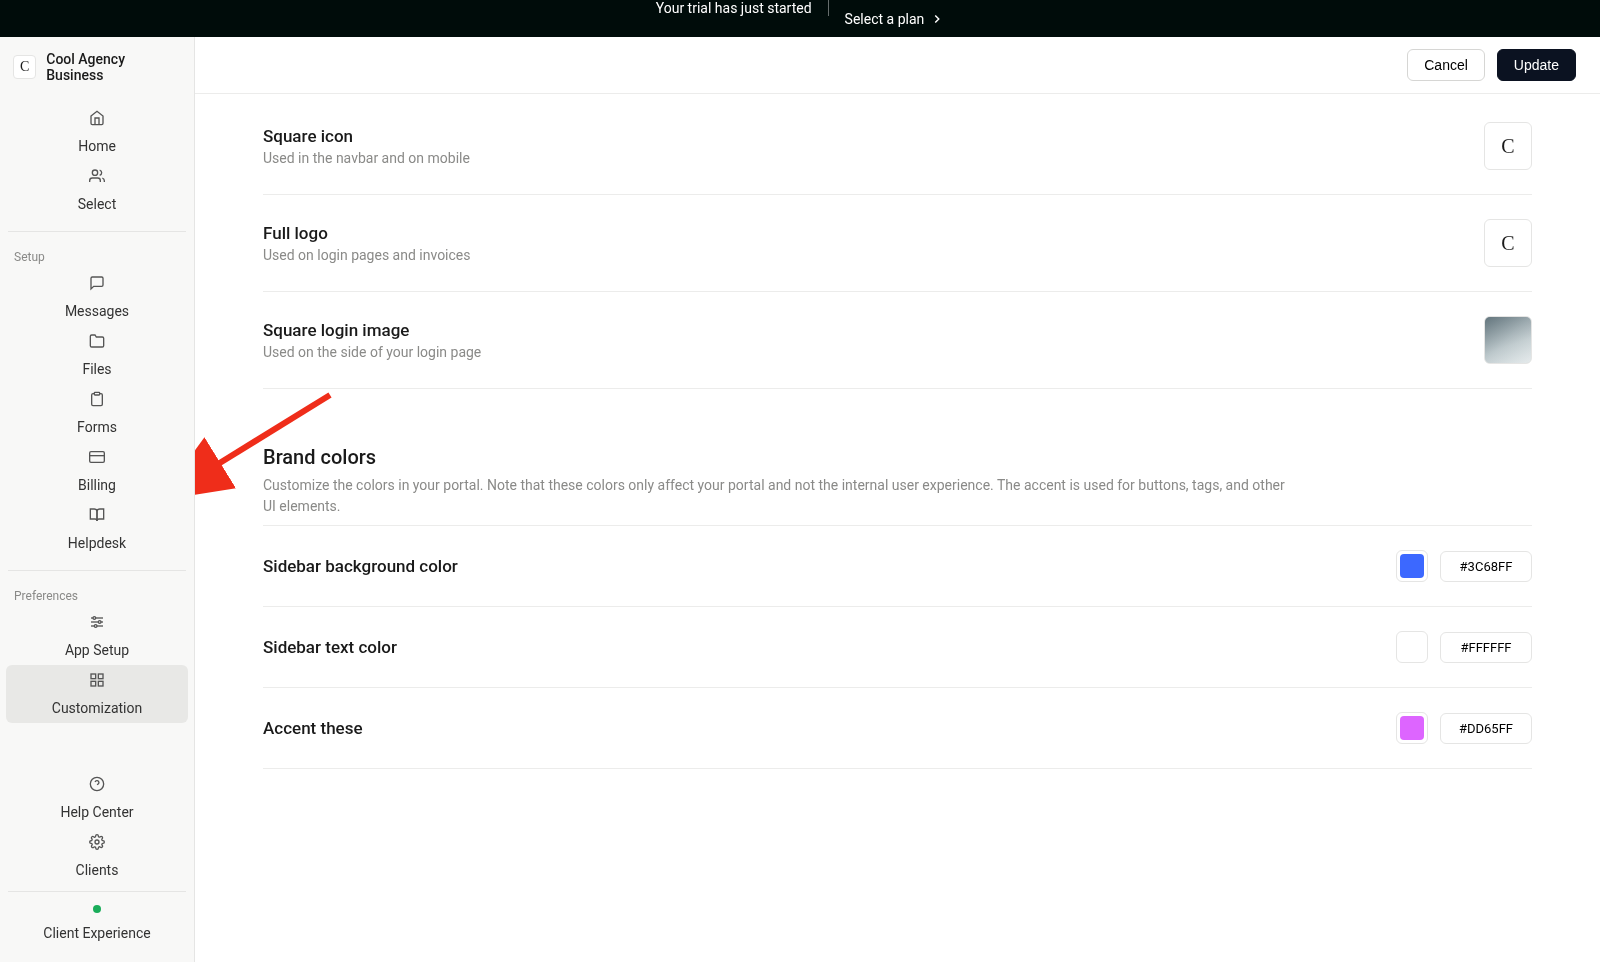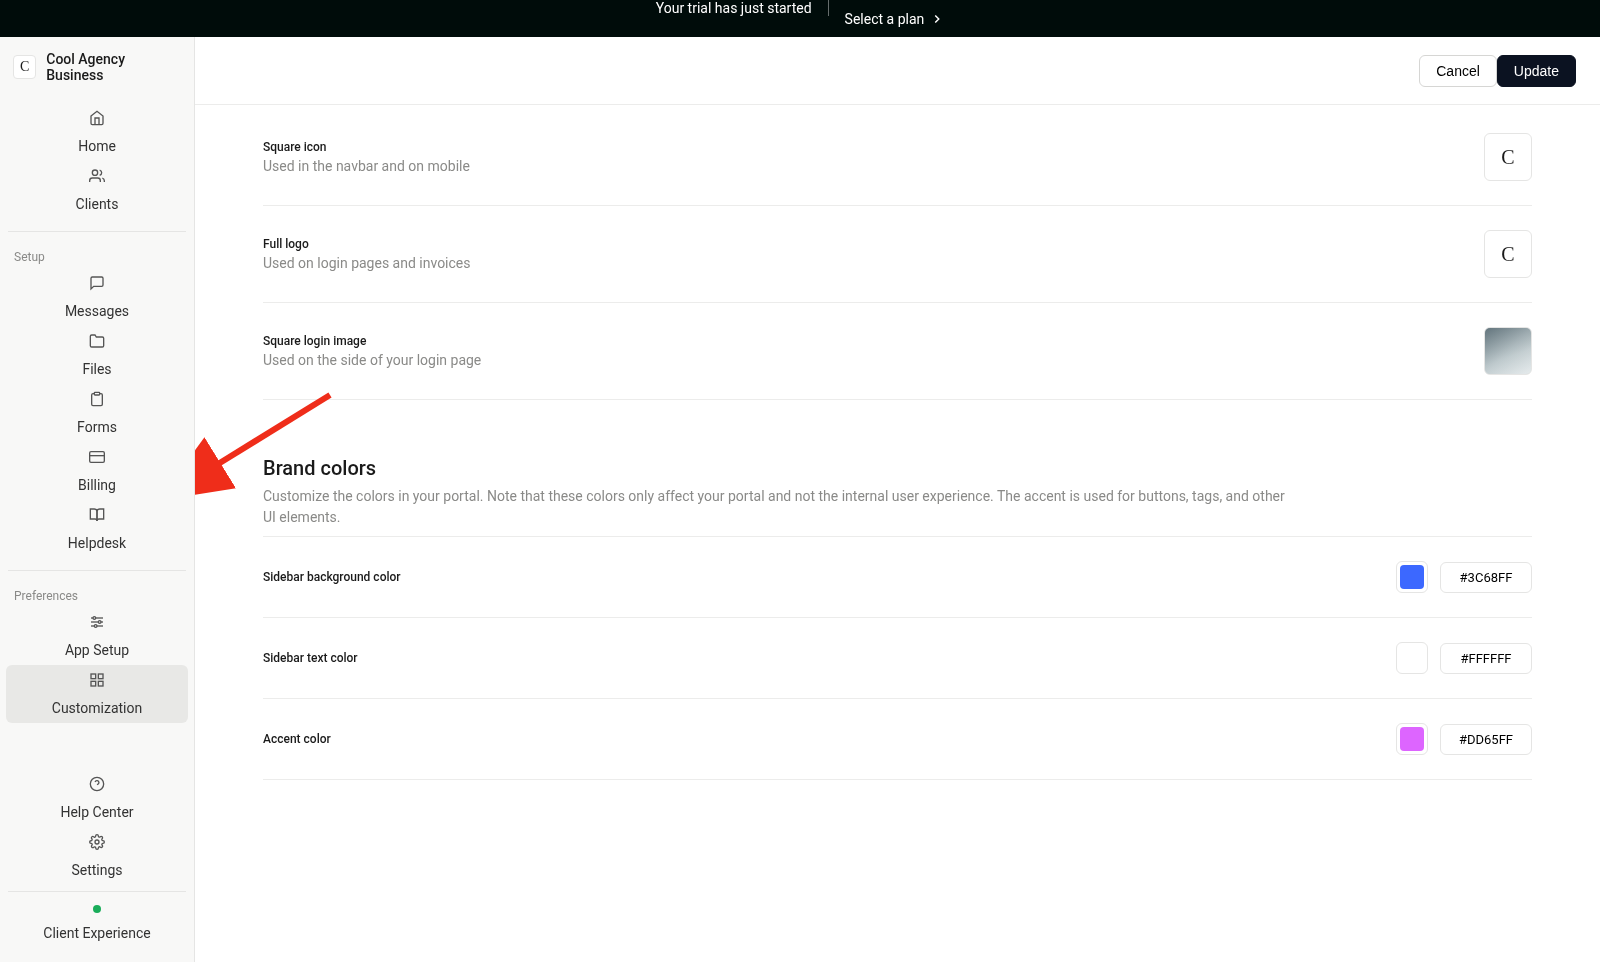--- a/index.html
+++ b/index.html
@@ -113,26 +113,27 @@
     
     .main {
       flex: 1;
       display: flex;
       flex-direction: column;
       overflow: hidden;
       position: relative;
     }
     
     .toolbar {
-      height: 68px;
+      height: 57px;
       border-bottom: 1px solid #ececeb;
       display: flex;
       align-items: center;
       justify-content: flex-end;
       padding: 0 24px;
+      gap: 12px;
     }
     .btn {
       padding: 7px 16px;
       border-radius: 6px;
       font-size: 14px;
       font-weight: 500;
       cursor: pointer;
       border: 1px solid #d6d6d4;
       background: #fff;
     }
@@ -149,21 +150,21 @@
     }
     
     .setting-row {
       display: flex;
       align-items: center;
       justify-content: space-between;
       padding: 24px 0;
       border-bottom: 1px solid #ececeb;
     }
     .setting-row:first-child { padding-top: 28px; }
-    .setting-label { font-size: 12px; font-weight: 500; color: #1a1a1a; }
+    .setting-label { font-size: 17px; font-weight: 500; color: #1a1a1a; }
     .setting-desc { font-size: 14px; color: #8a8a88; margin-top: 4px; }
     
     .thumb {
       width: 48px;
       height: 48px;
       border: 1px solid #e5e5e4;
       border-radius: 6px;
       background: #fff;
       display: flex;
       align-items: center;
@@ -264,21 +265,21 @@
       </div>
       <div class="nav-item">
         <span class="icon">
           <svg width="16" height="16" viewBox="0 0 24 24" fill="none" stroke="#555" stroke-width="2">
               <path d="M17 21v-2a4 4 0 0 0-4-4H5a4 4 0 0 0-4 4v2"></path>
               <circle cx="9" cy="7" r="4"></circle>
               <path d="M23 21v-2a4 4 0 0 0-3-3.87"></path>
               <path d="M16 3.13a4 4 0 0 1 0 7.75"></path>
             </svg>
         </span>
-        <span>Clients</span>
+        <span>Select</span>
       </div>
     </div>
 
     <div class="nav-divider"></div>
 
     <div class="nav-section">
       <div class="nav-section-label">Setup</div>
       <div class="nav-item">
         <span class="icon">
           <svg width="16" height="16" viewBox="0 0 24 24" fill="none" stroke="#555" stroke-width="2">
@@ -367,21 +368,21 @@
         </span>
         <span>Help Center</span>
       </div>
       <div class="nav-item">
         <span class="icon">
           <svg width="16" height="16" viewBox="0 0 24 24" fill="none" stroke="#555" stroke-width="2">
               <circle cx="12" cy="12" r="3"></circle>
               <path d="M19.4 15a1.65 1.65 0 0 0 .33 1.82l.06.06a2 2 0 1 1-2.83 2.83l-.06-.06a1.65 1.65 0 0 0-1.82-.33 1.65 1.65 0 0 0-1 1.51V21a2 2 0 1 1-4 0v-.09A1.65 1.65 0 0 0 9 19.4a1.65 1.65 0 0 0-1.82.33l-.06.06a2 2 0 1 1-2.83-2.83l.06-.06a1.65 1.65 0 0 0 .33-1.82 1.65 1.65 0 0 0-1.51-1H3a2 2 0 1 1 0-4h.09A1.65 1.65 0 0 0 4.6 9a1.65 1.65 0 0 0-.33-1.82l-.06-.06a2 2 0 1 1 2.83-2.83l.06.06a1.65 1.65 0 0 0 1.82.33H9a1.65 1.65 0 0 0 1-1.51V3a2 2 0 1 1 4 0v.09a1.65 1.65 0 0 0 1 1.51 1.65 1.65 0 0 0 1.82-.33l.06-.06a2 2 0 1 1 2.83 2.83l-.06.06a1.65 1.65 0 0 0-.33 1.82V9a1.65 1.65 0 0 0 1.51 1H21a2 2 0 1 1 0 4h-.09a1.65 1.65 0 0 0-1.51 1z"></path>
             </svg>
         </span>
-        <span>Settings</span>
+        <span>Clients</span>
       </div>
       <div class="nav-divider"></div>
       <div class="nav-item">
         <span class="status-dot"></span>
         <span>Client Experience</span>
       </div>
     </div>
   </aside>
 
   <main class="main">
@@ -434,21 +435,21 @@
         <div class="setting-label">Sidebar text color</div>
         <div class="color-controls">
           <div class="color-swatch-box">
             <div class="color-swatch" style="background:#FFFFFF"></div>
           </div>
           <input class="color-input" value="#FFFFFF" style="">
         </div>
       </div>
 
       <div class="setting-row">
-        <div class="setting-label">Accent color</div>
+        <div class="setting-label">Accent these</div>
         <div class="color-controls">
           <div class="color-swatch-box">
             <div class="color-swatch" style="background:#DD65FF"></div>
           </div>
           <input class="color-input" value="#DD65FF" style="">
         </div>
       </div>
     </div>
 
     <svg class="arrow-annotation" style="left:-10px; top:350px;" width="160" height="110" viewBox="0 0 160 110">

